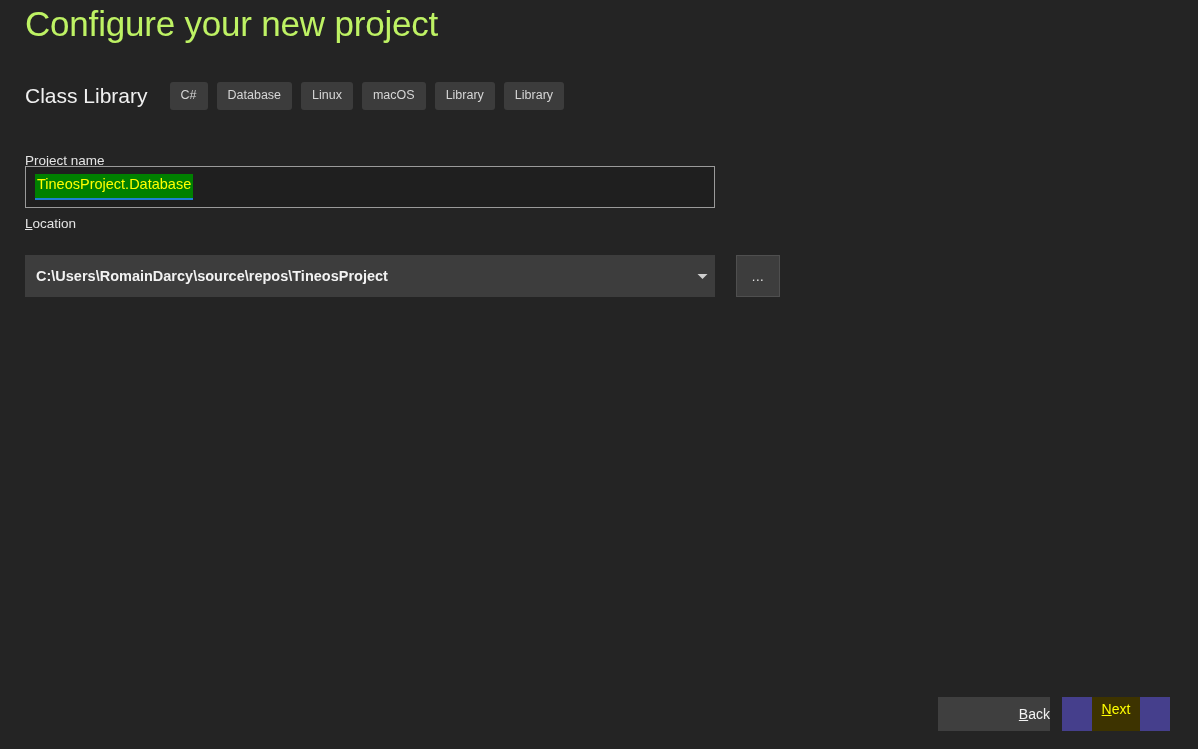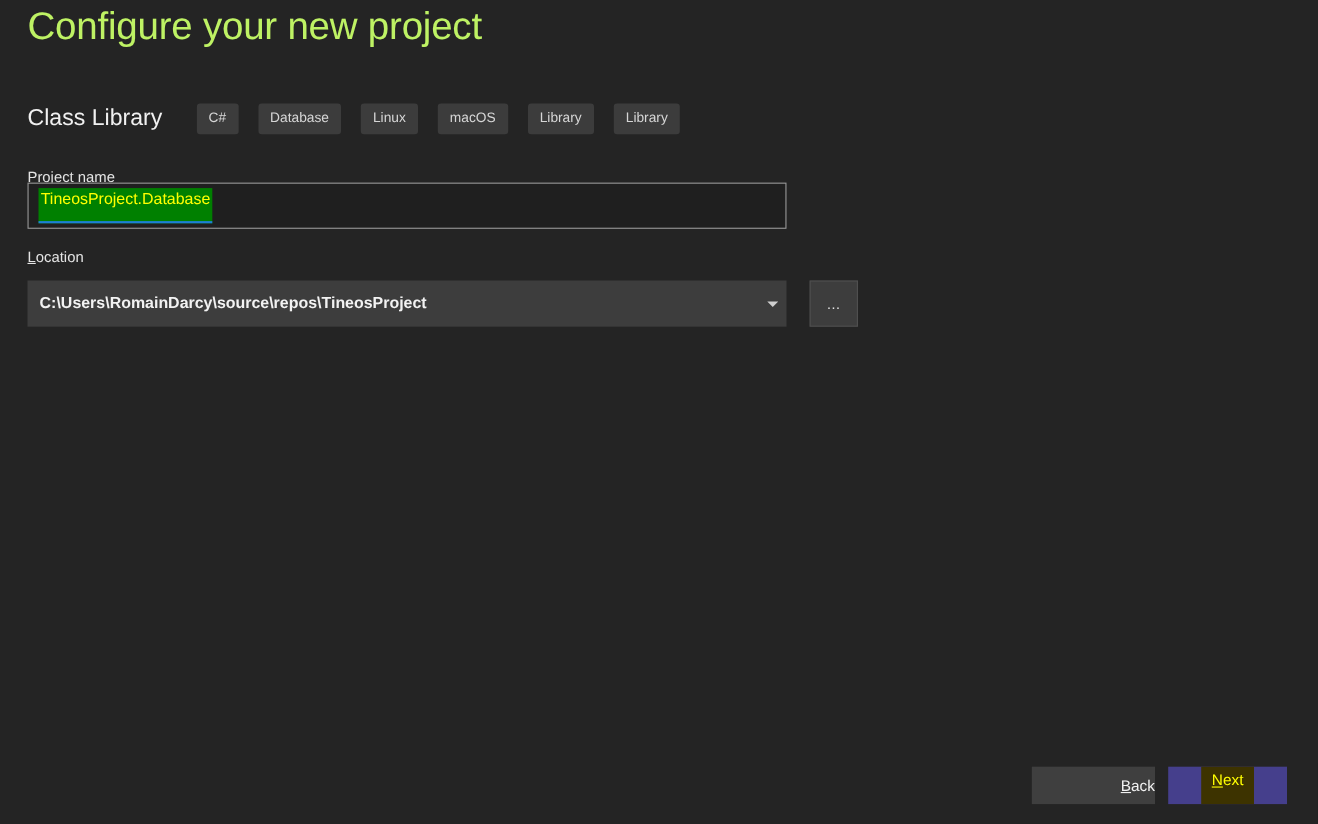--- a/index.html
+++ b/index.html
@@ -27,24 +27,24 @@
     line-height: 48px;
     color: #bef264;
     letter-spacing: -0.2px;
     white-space: nowrap;
   }
 
   
   #template-row {
     position: absolute;
     left: 25px;
-    top: 92px;
-    display: flex;
-    align-items: center;
-    gap: 9px;
+    top: 80px;
+    display: flex;
+    align-items: center;
+    gap: 0;
     height: 32px;
   }
   #template-name {
     font-size: 21px;
     font-weight: 400;
     color: #f0f0f0;
     line-height: 32px;
     white-space: nowrap;
     margin-right: 22px;
   }
@@ -62,21 +62,21 @@
 
   
   .field-label {
     position: absolute;
     font-size: 13.5px;
     color: #e4e4e4;
     line-height: 18px;
     white-space: nowrap;
   }
   #label-project-name { left: 25px; top: 136px; margin-top: 16px; }
-  #label-location     { left: 25px; top: 225px; }
+  #label-location     { left: 25px; top: 215px; }
   .accesskey { text-decoration: underline; text-underline-offset: 1px; }
 
   
   #project-name-input {
     position: absolute;
     left: 25px;
     top: 166px;
     width: 690px;
     height: 42px;
     box-sizing: border-box;
@@ -86,21 +86,21 @@
     align-items: center;
     padding-left: 9px;
   }
   #project-name-value {
     position: relative;
     display: inline-block;
     background: #008000;
     color: #ffff00;
     font-size: 14.5px;
     line-height: 19px;
-    padding: 1px 2px 10px 2px;
+    padding: 1px 2px 4px 2px;
     white-space: nowrap;
     border-bottom: 2px solid #1d7fd4;
   }
 
   
   #location-combobox {
     position: absolute;
     left: 25px;
     top: 255px;
     width: 690px;

